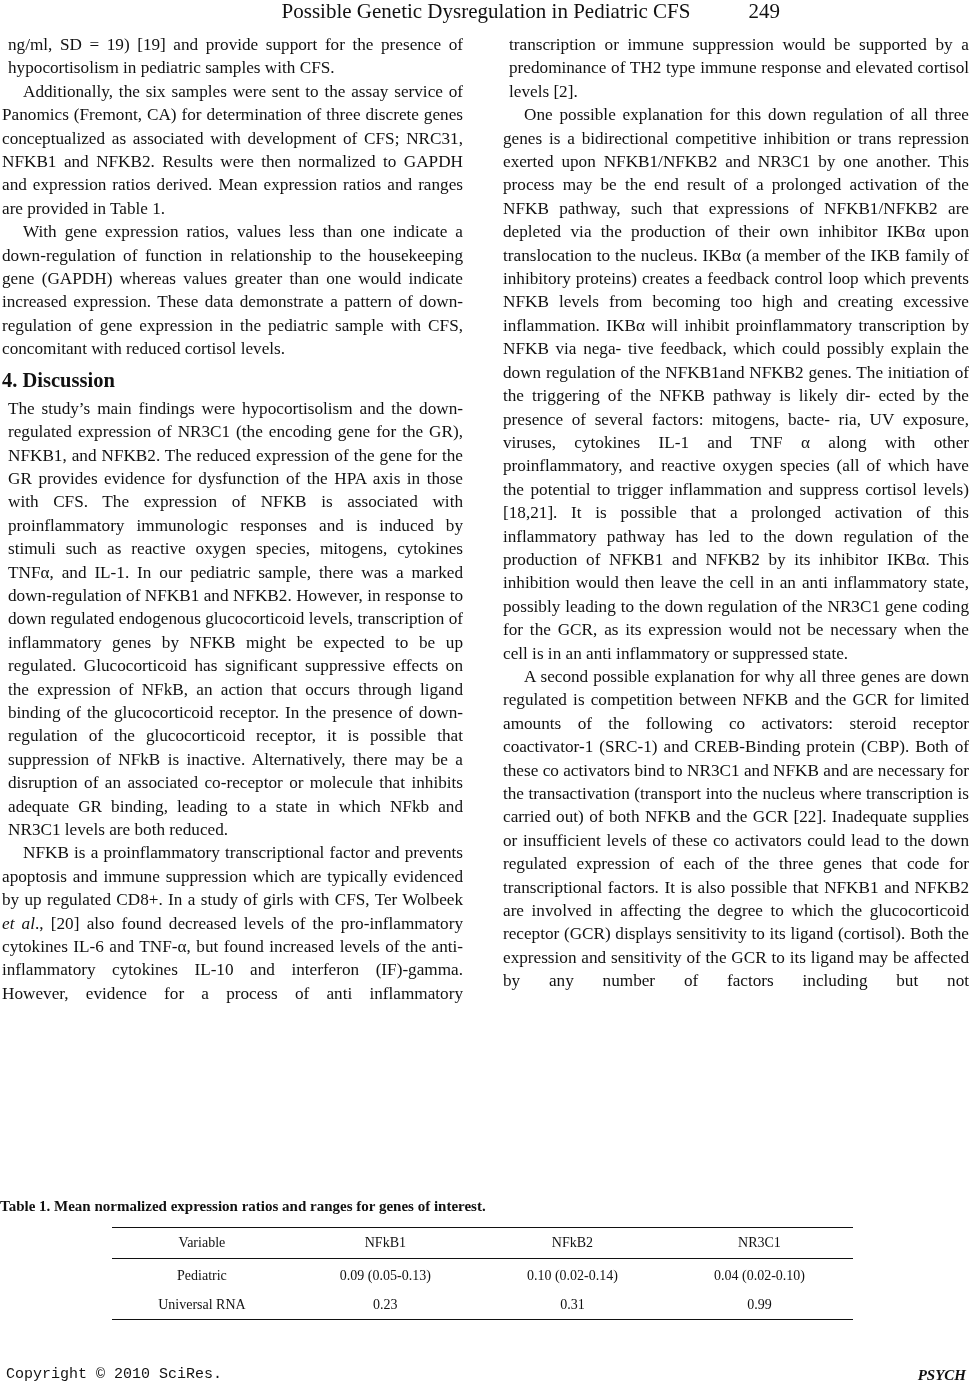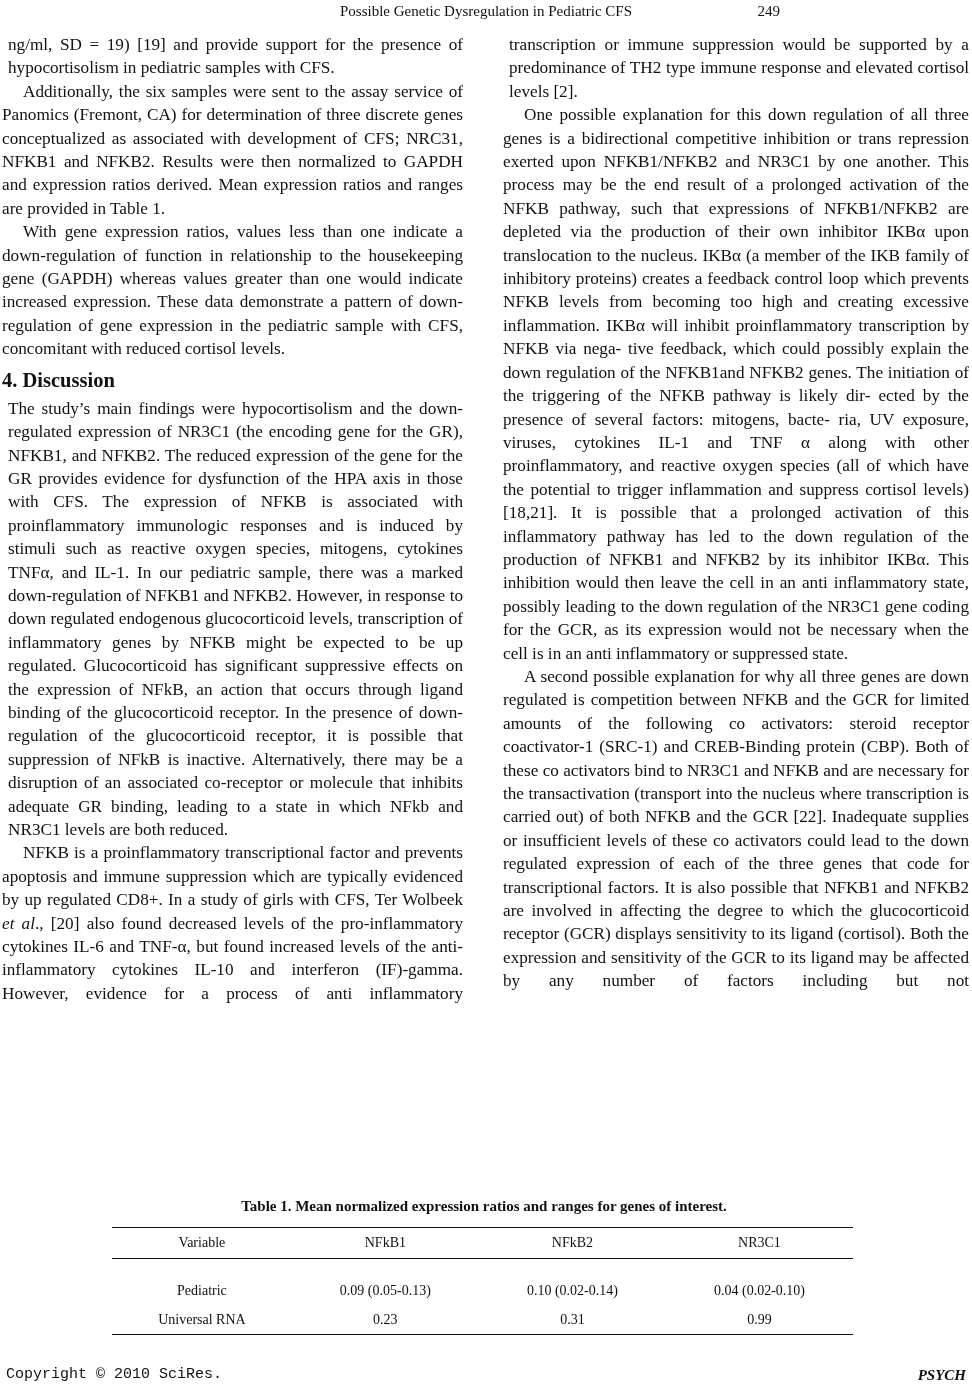--- a/index.html
+++ b/index.html
@@ -2,54 +2,54 @@
 <html><head>
 <meta charset="utf-8">
 <style>
   html, body { margin: 0; padding: 0; background: #ffffff; }
   body {
     width: 972px; height: 1386px; position: relative; overflow: hidden;
     font-family: "Liberation Serif", "DejaVu Serif", serif; color: #111;
   }
   .running-head {
     position: absolute; top: 0; left: 0; width: 788px; height: 22px;
-    font-size: 15px; line-height: 22px;
+    font-size: 21px; line-height: 22px;
   }
   .running-title { position: absolute; left: 0; width: 972px; text-align: center; top: 0; }
   .page-number { position: absolute; right: 8px; top: 0; }
   .col {
     position: absolute; top: 33px; font-size: 17.2px; line-height: 23.4px;
     text-align: justify; hyphens: none;
   }
   .col-left { left: 2px; width: 461px; }
   .col-right { left: 503px; width: 466px; }
   .col p { margin: 0; text-indent: 21px; }
   .col p.noindent { text-indent: 0; margin-left: 6px; }
   .col p.last-line-justify { text-align-last: justify; }
   h2.section-heading {
     margin: 6px 0 4px 0; font-size: 20.5px; line-height: 26px; font-weight: bold;
     font-family: "Liberation Serif", serif;
   }
   .bold { font-weight: normal; }
   .ital { font-style: italic; }
   .table-caption {
-    position: absolute; top: 1196px; left: 0; width: 968px; text-align: center;
+    position: absolute; top: 1196px; left: 0; width: 968px; 
     font-size: 15px; font-weight: bold; line-height: 20px;
   }
   table.data-table {
     position: absolute; top: 1227px; left: 112px; width: 741px;
     border-collapse: collapse; font-size: 14px;
   }
   table.data-table th, table.data-table td {
     font-weight: normal; text-align: center; padding: 0; height: 29px;
   }
   table.data-table thead tr { border-top: 1.5px solid #111; border-bottom: 1.5px solid #111; }
   table.data-table thead th { height: 30px; }
   table.data-table tbody tr:last-child { border-bottom: 1.5px solid #111; }
-  table.data-table tbody tr:first-child td { padding-top: 17px; }
+  table.data-table tbody tr:first-child td { padding-top: 2px; }
   .footer {
     position: absolute; top: 1366px; left: 0; width: 972px; font-size: 15px; line-height: 18px;
   }
   .footer-left { position: absolute; left: 6px; font-family: Liberation Mono, monospace; }
   .footer-right { position: absolute; right: 6px; font-weight: bold; font-style: italic; }
 </style>
 </head>
 <body>
 
 <div class="running-head">

